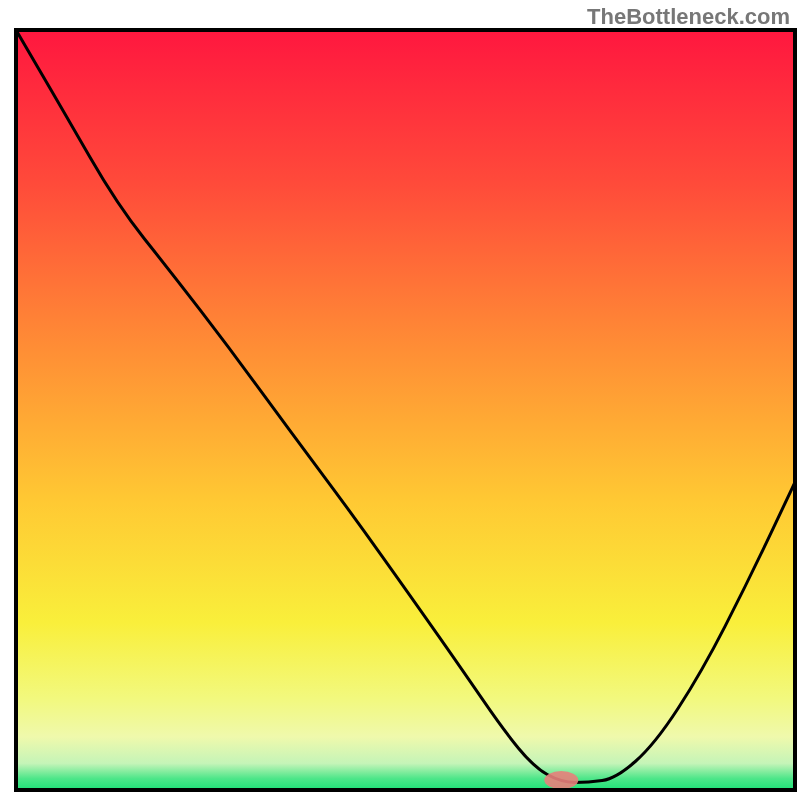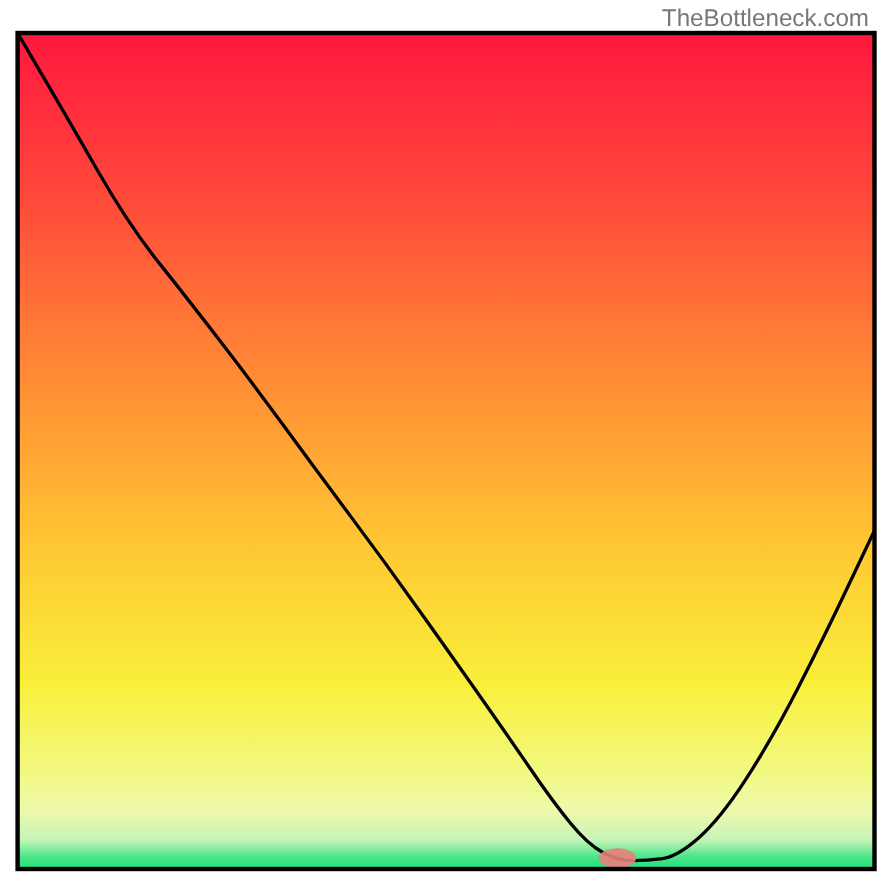--- a/index.html
+++ b/index.html
@@ -14,21 +14,21 @@
   .wrapper {
     position: relative;
     width: 800px;
     height: 800px;
   }
   .watermark {
     position: absolute;
     top: 4px;
     right: 10px;
     font-size: 22px;
-    font-weight: 400;
+    font-weight: 700;
     color: #777777;
     z-index: 30;
   }
   svg.chart {
     position: absolute;
     top: 0;
     left: 0;
   }
 </style>
 </head>

